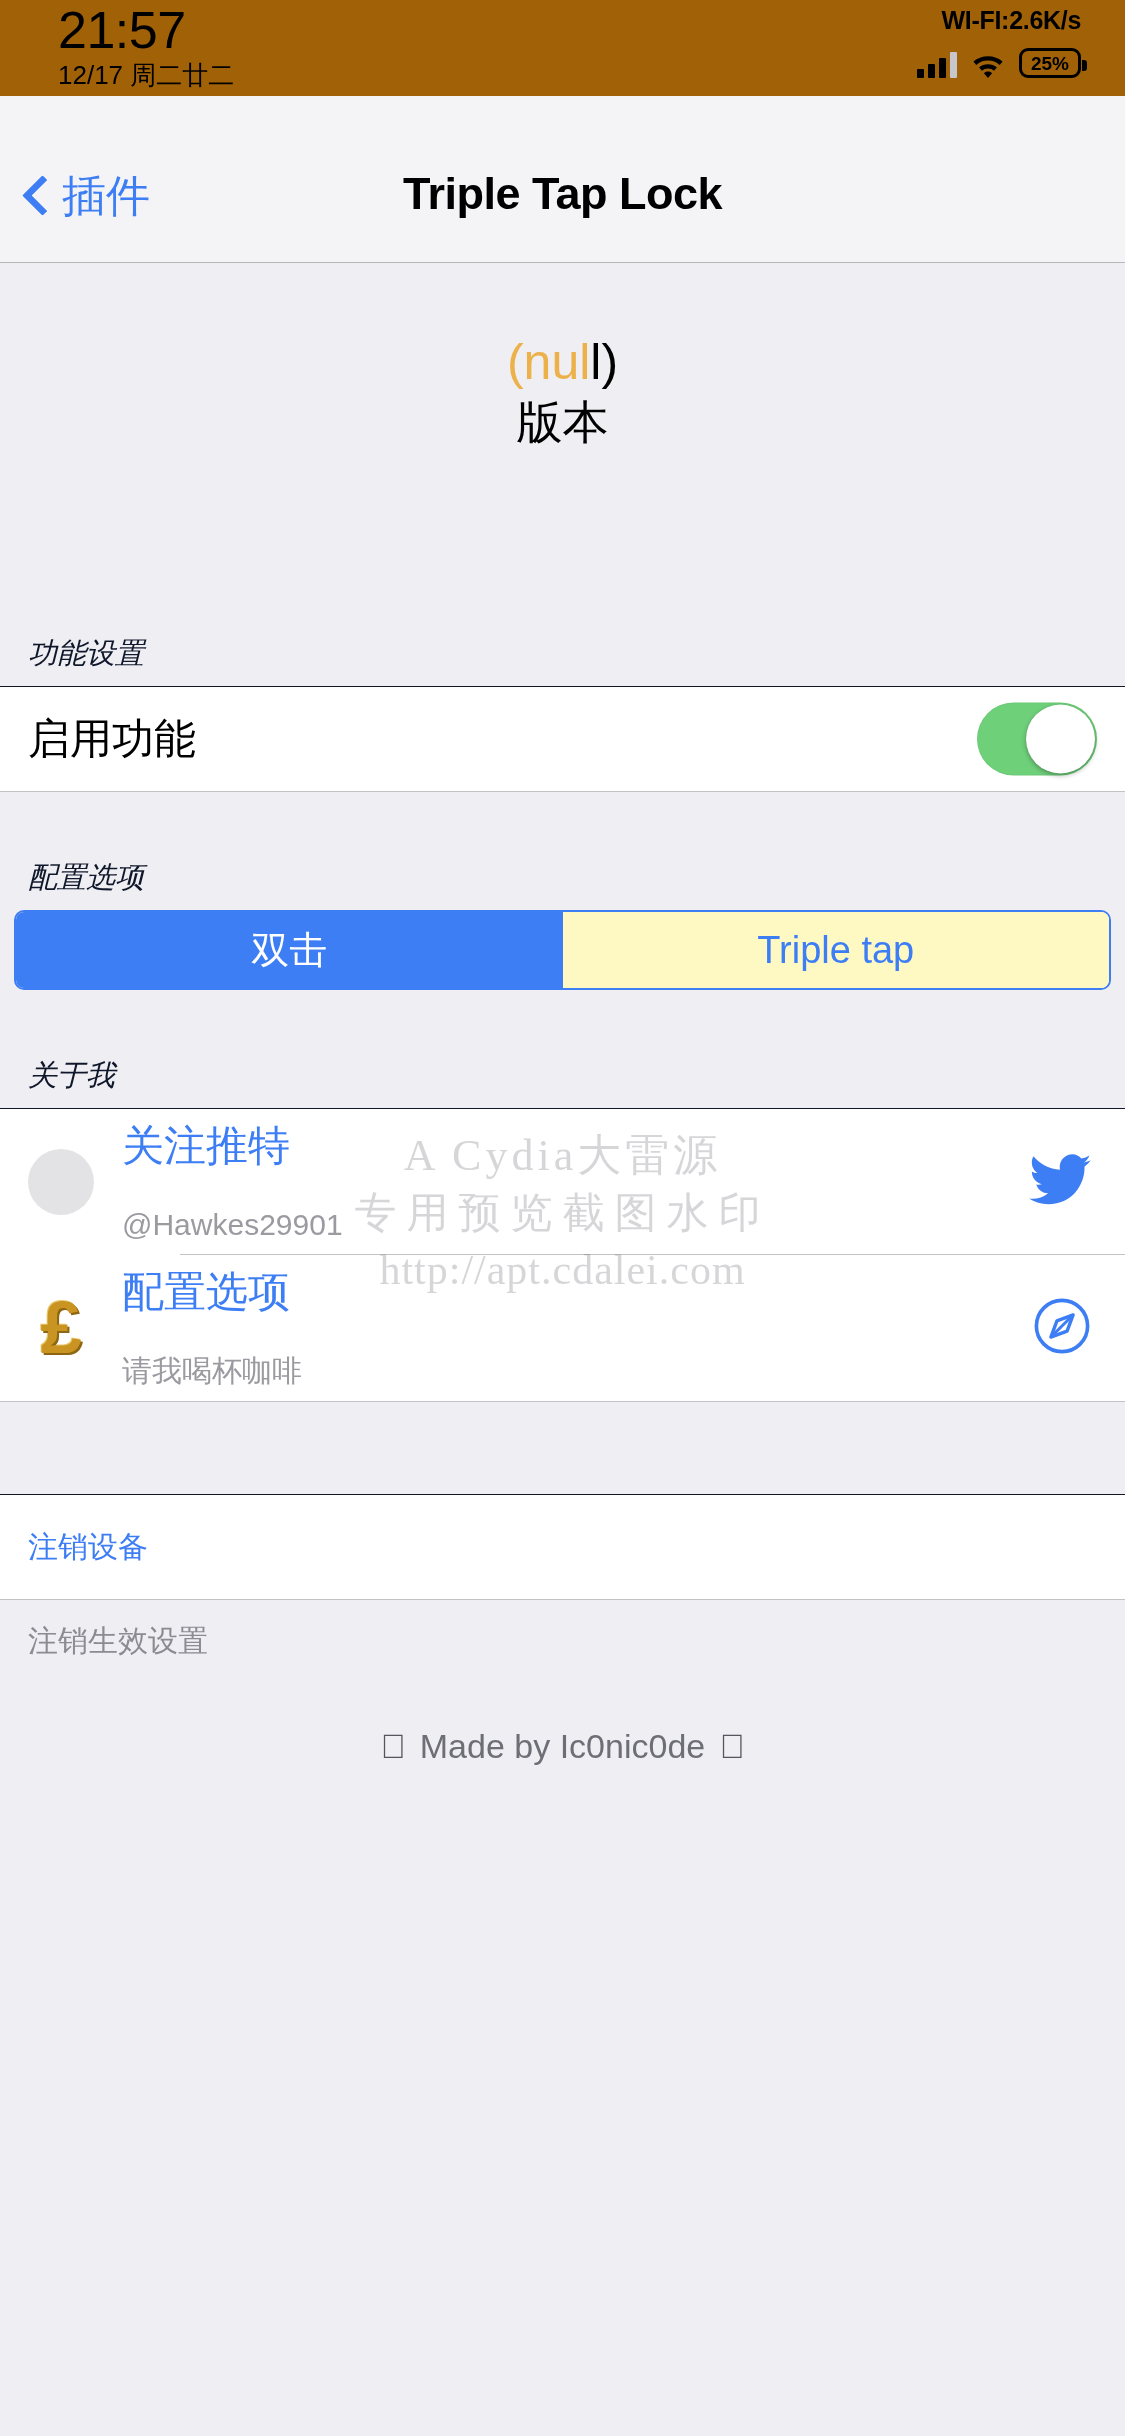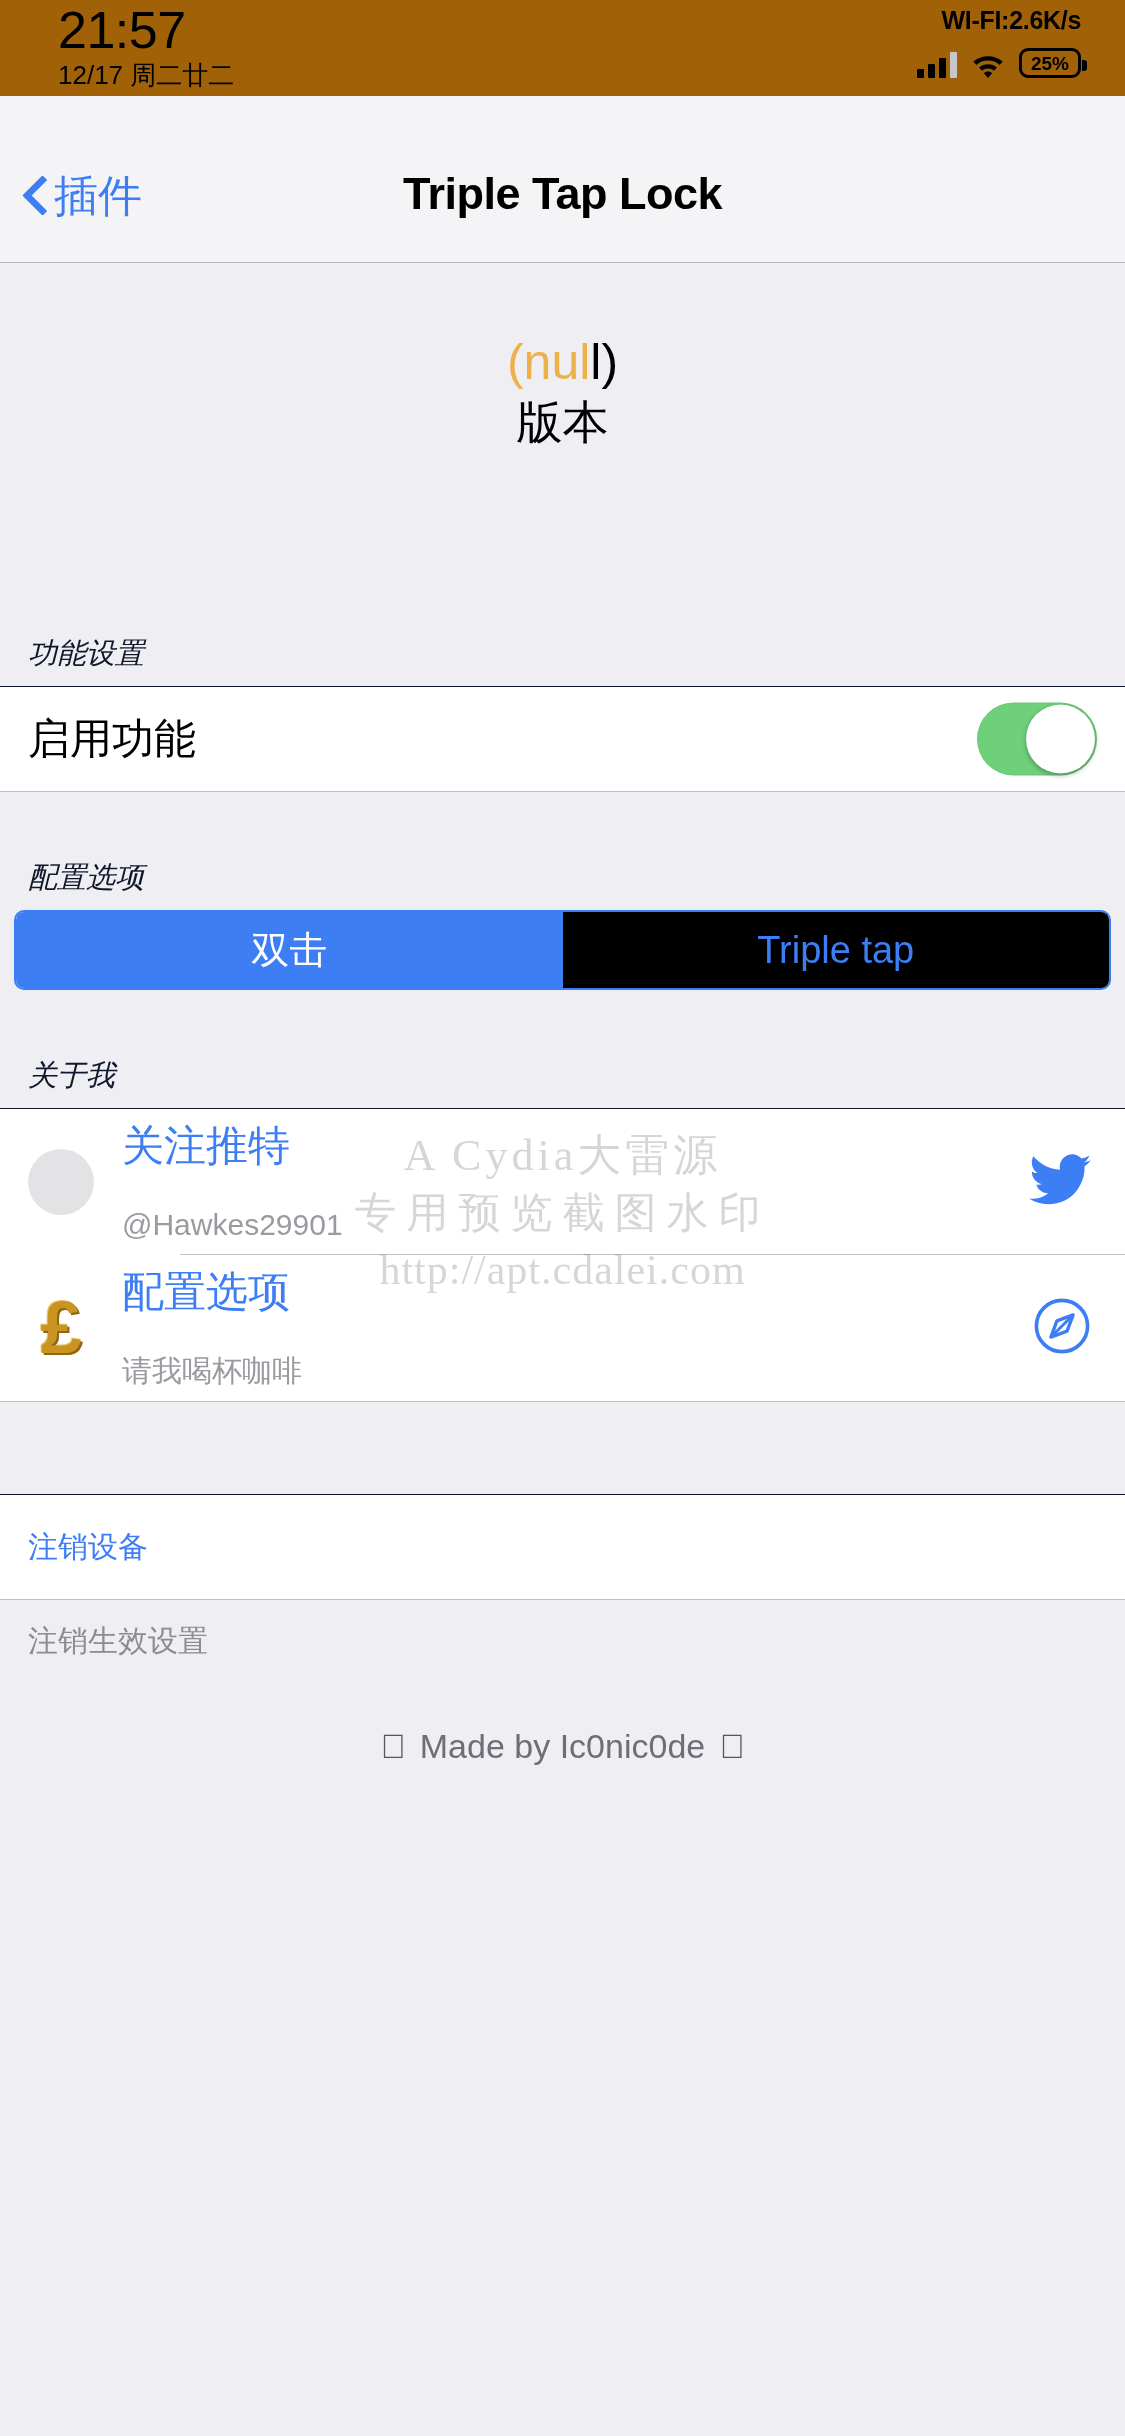--- a/index.html
+++ b/index.html
@@ -108,21 +108,21 @@
     width: 1125px;
     height: 167px;
     background: #f4f4f6;
     border-bottom: 1px solid #b6b6bb;
   }
   .nav-back {
     position: absolute;
     left: 24px; top: 76px;
     display: flex;
     align-items: center;
-    gap: 6px;
+    gap: 14px;
     cursor: pointer;
   }
   .chev {
     width: 24px; height: 42px;
     position: relative;
   }
   .chev::before {
     content: "";
     position: absolute;
     left: 4px; top: 6px;
@@ -254,21 +254,21 @@
     justify-content: center;
     font-size: 38px;
     cursor: pointer;
     line-height: 42px;
   }
   .seg.active {
     background: #3d7ef5;
     color: #fff;
   }
   .seg.inactive {
-    background: #000000;
+    background: #fef9c3;
     color: #3d7ef5;
   }
 
   
   .about-row {
     position: relative;
     display: flex;
     align-items: center;
     min-height: 146px;
     padding: 0 28px;

